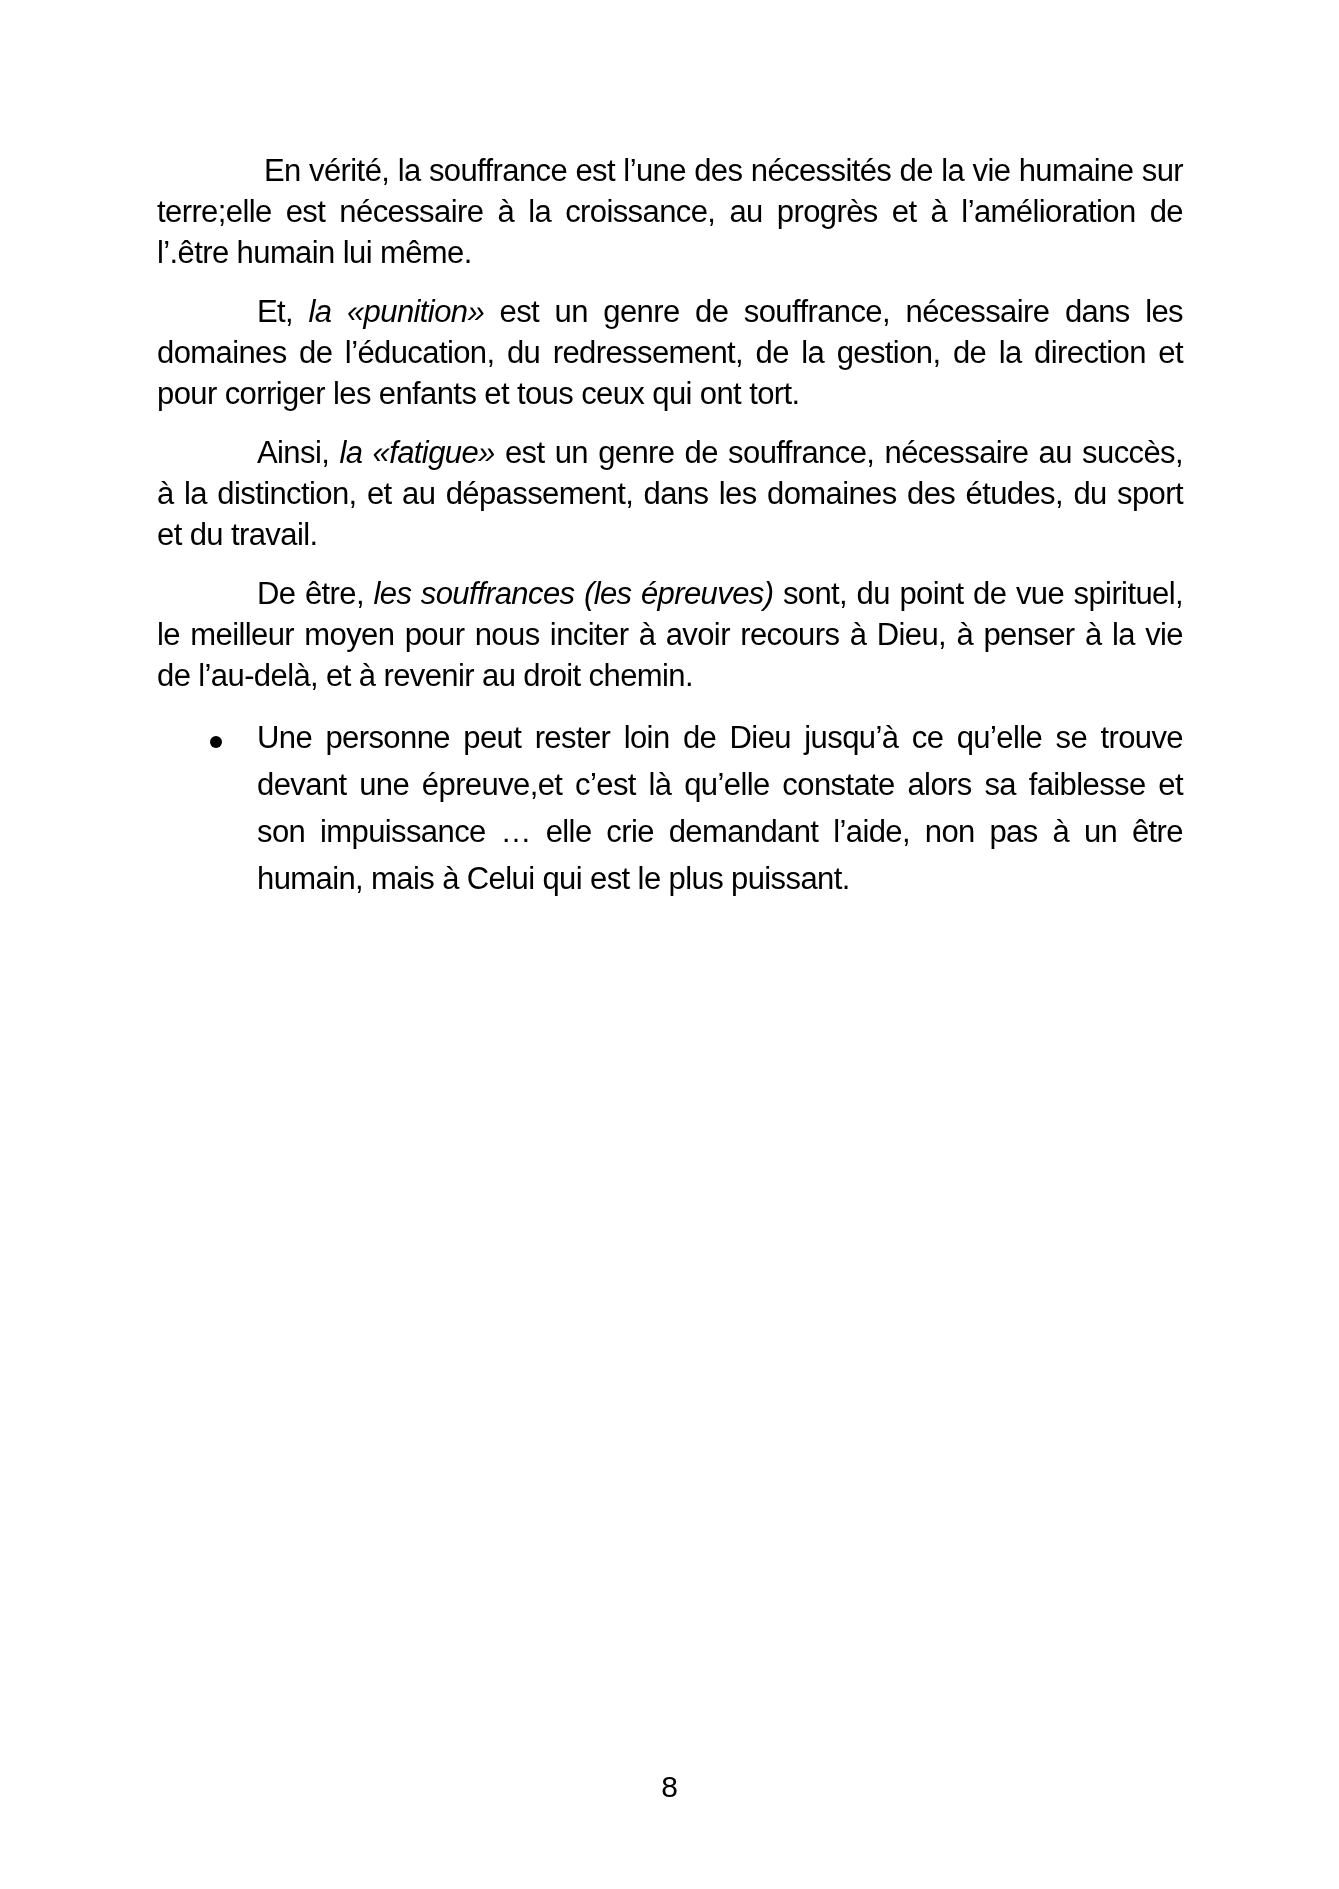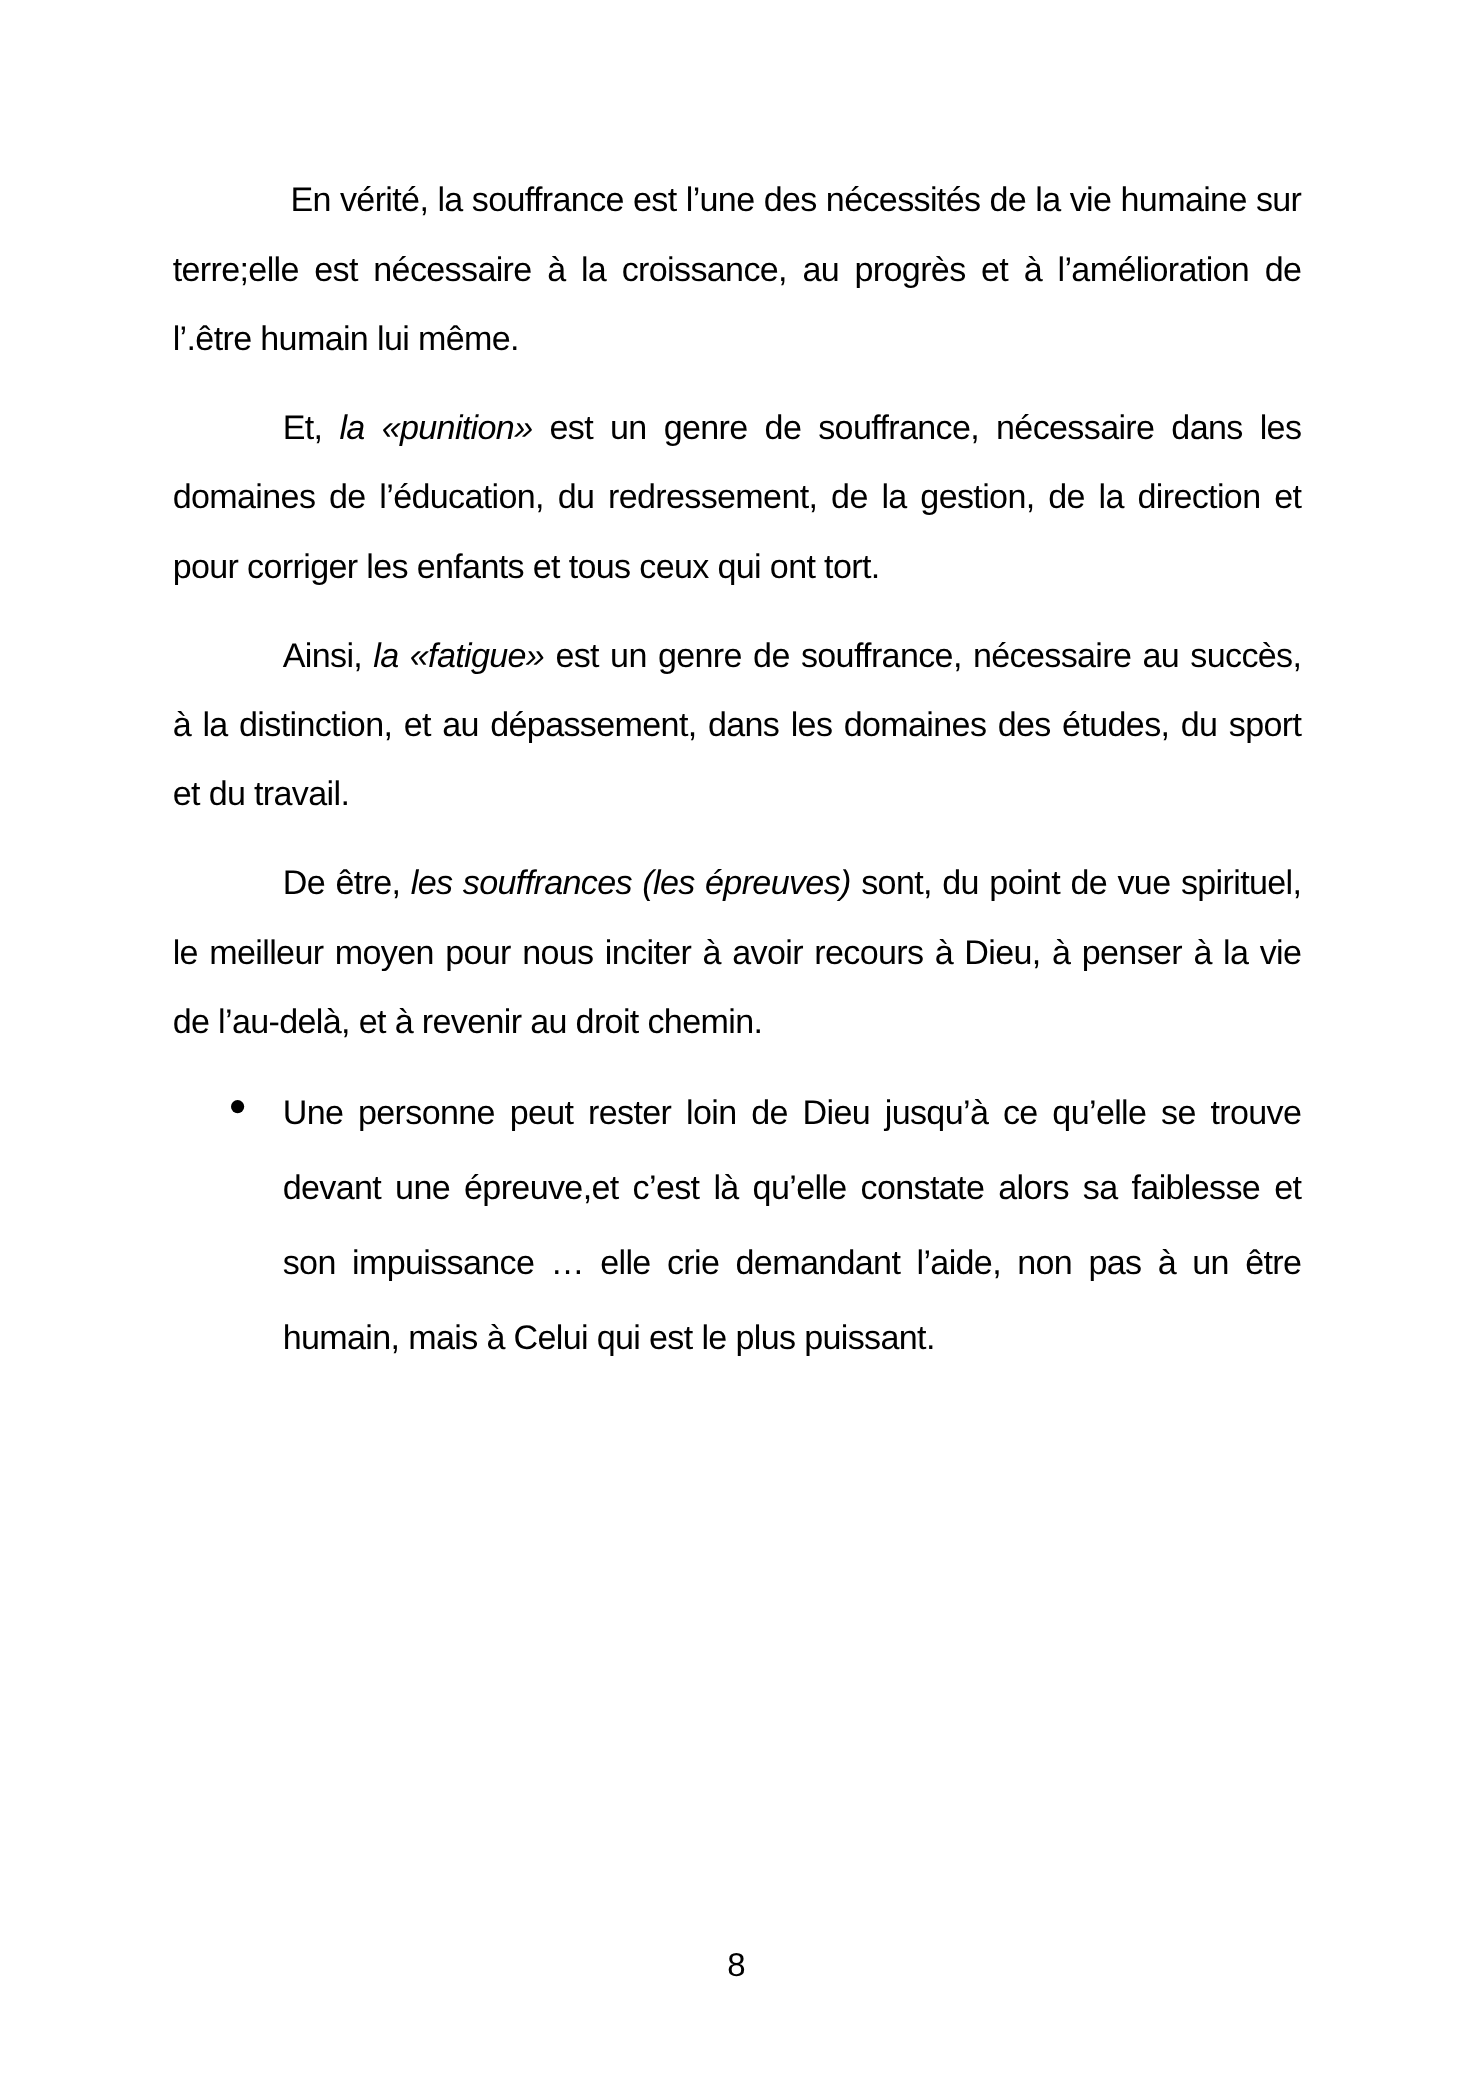--- a/index.html
+++ b/index.html
@@ -17,41 +17,41 @@
     }
     .page {
       position: absolute;
       left: 157px;
       top: 150px;
       width: 1026px;
     }
     .para {
       margin: 0 0 18px 0;
       font-size: 31px;
-      line-height: 63px;
+      line-height: 41px;
       text-align: justify;
       text-indent: 100px;
       letter-spacing: -0.6px;
       word-spacing: 0px;
       transform-origin: left top;
     }
     .para.first {
       text-indent: 107px;
     }
     .bullets {
       list-style: none;
       margin: 0 0 18px 0;
       padding: 0;
     }
     .bullet-item {
       position: relative;
       padding-left: 100px;
       margin: 0 0 18px 0;
       font-size: 31px;
-      line-height: 68px;
+      line-height: 47px;
       text-align: justify;
       letter-spacing: -0.6px;
     }
     .bullet-dot {
       position: absolute;
       left: 53px;
       top: 22px;
       width: 12px;
       height: 12px;
       border-radius: 50%;

